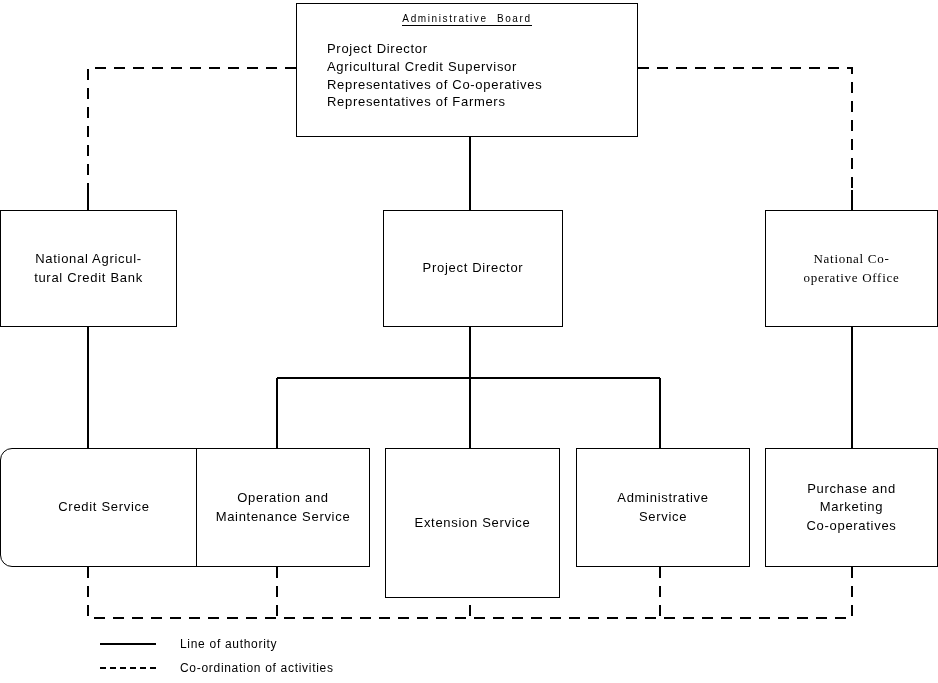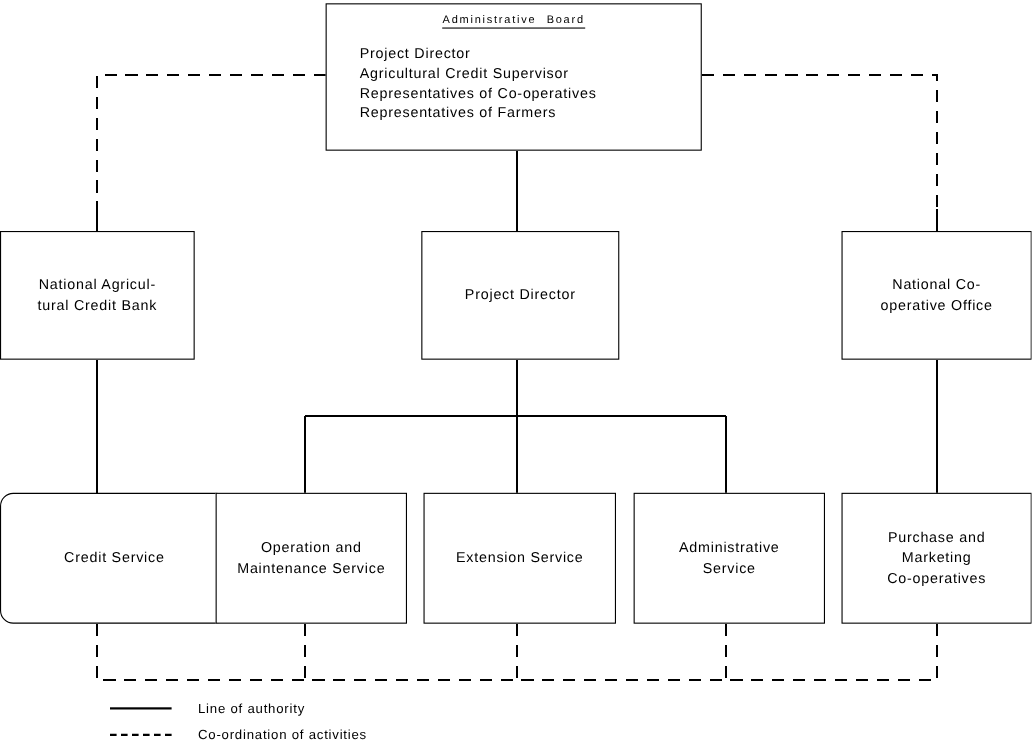--- a/index.html
+++ b/index.html
@@ -155,35 +155,35 @@
 
   <div class="node-box" style="left:0px; top:210px; width:177px; height:117px;">
     <div class="line">National  Agricul-</div>
     <div class="line">tural Credit  Bank</div>
   </div>
 
   <div class="node-box" style="left:383px; top:210px; width:180px; height:117px;">
     <div class="line">Project  Director</div>
   </div>
 
-  <div class="node-box" style="left:765px; top:210px; width:173px; height:117px;">
+  <div class="node-box" style="left:765px; top:210px; width:173px; height:117px;font-family:Liberation Serif, serif;">
     <div class="line">National  Co-</div>
     <div class="line">operative   Office</div>
   </div>
 
   <div class="node-box" style="left:0px; top:448px; width:208px; height:119px;border-radius:12px;">
     <div class="line">Credit  Service</div>
   </div>
 
   <div class="node-box" style="left:196px; top:448px; width:174px; height:119px;">
     <div class="line">Operation  and</div>
     <div class="line">Maintenance  Service</div>
   </div>
 
-  <div class="node-box" style="left:385px; top:448px; width:175px; height:119px;">
+  <div class="node-box" style="left:385px; top:448px; width:175px; height:150px;">
     <div class="line">Extension  Service</div>
   </div>
 
   <div class="node-box" style="left:576px; top:448px; width:174px; height:119px;align-items:center;">
     <div class="line">Administrative</div>
     <div class="line">Service</div>
   </div>
 
   <div class="node-box" style="left:765px; top:448px; width:173px; height:119px;align-items:center;">
     <div class="line">Purchase   and</div>

